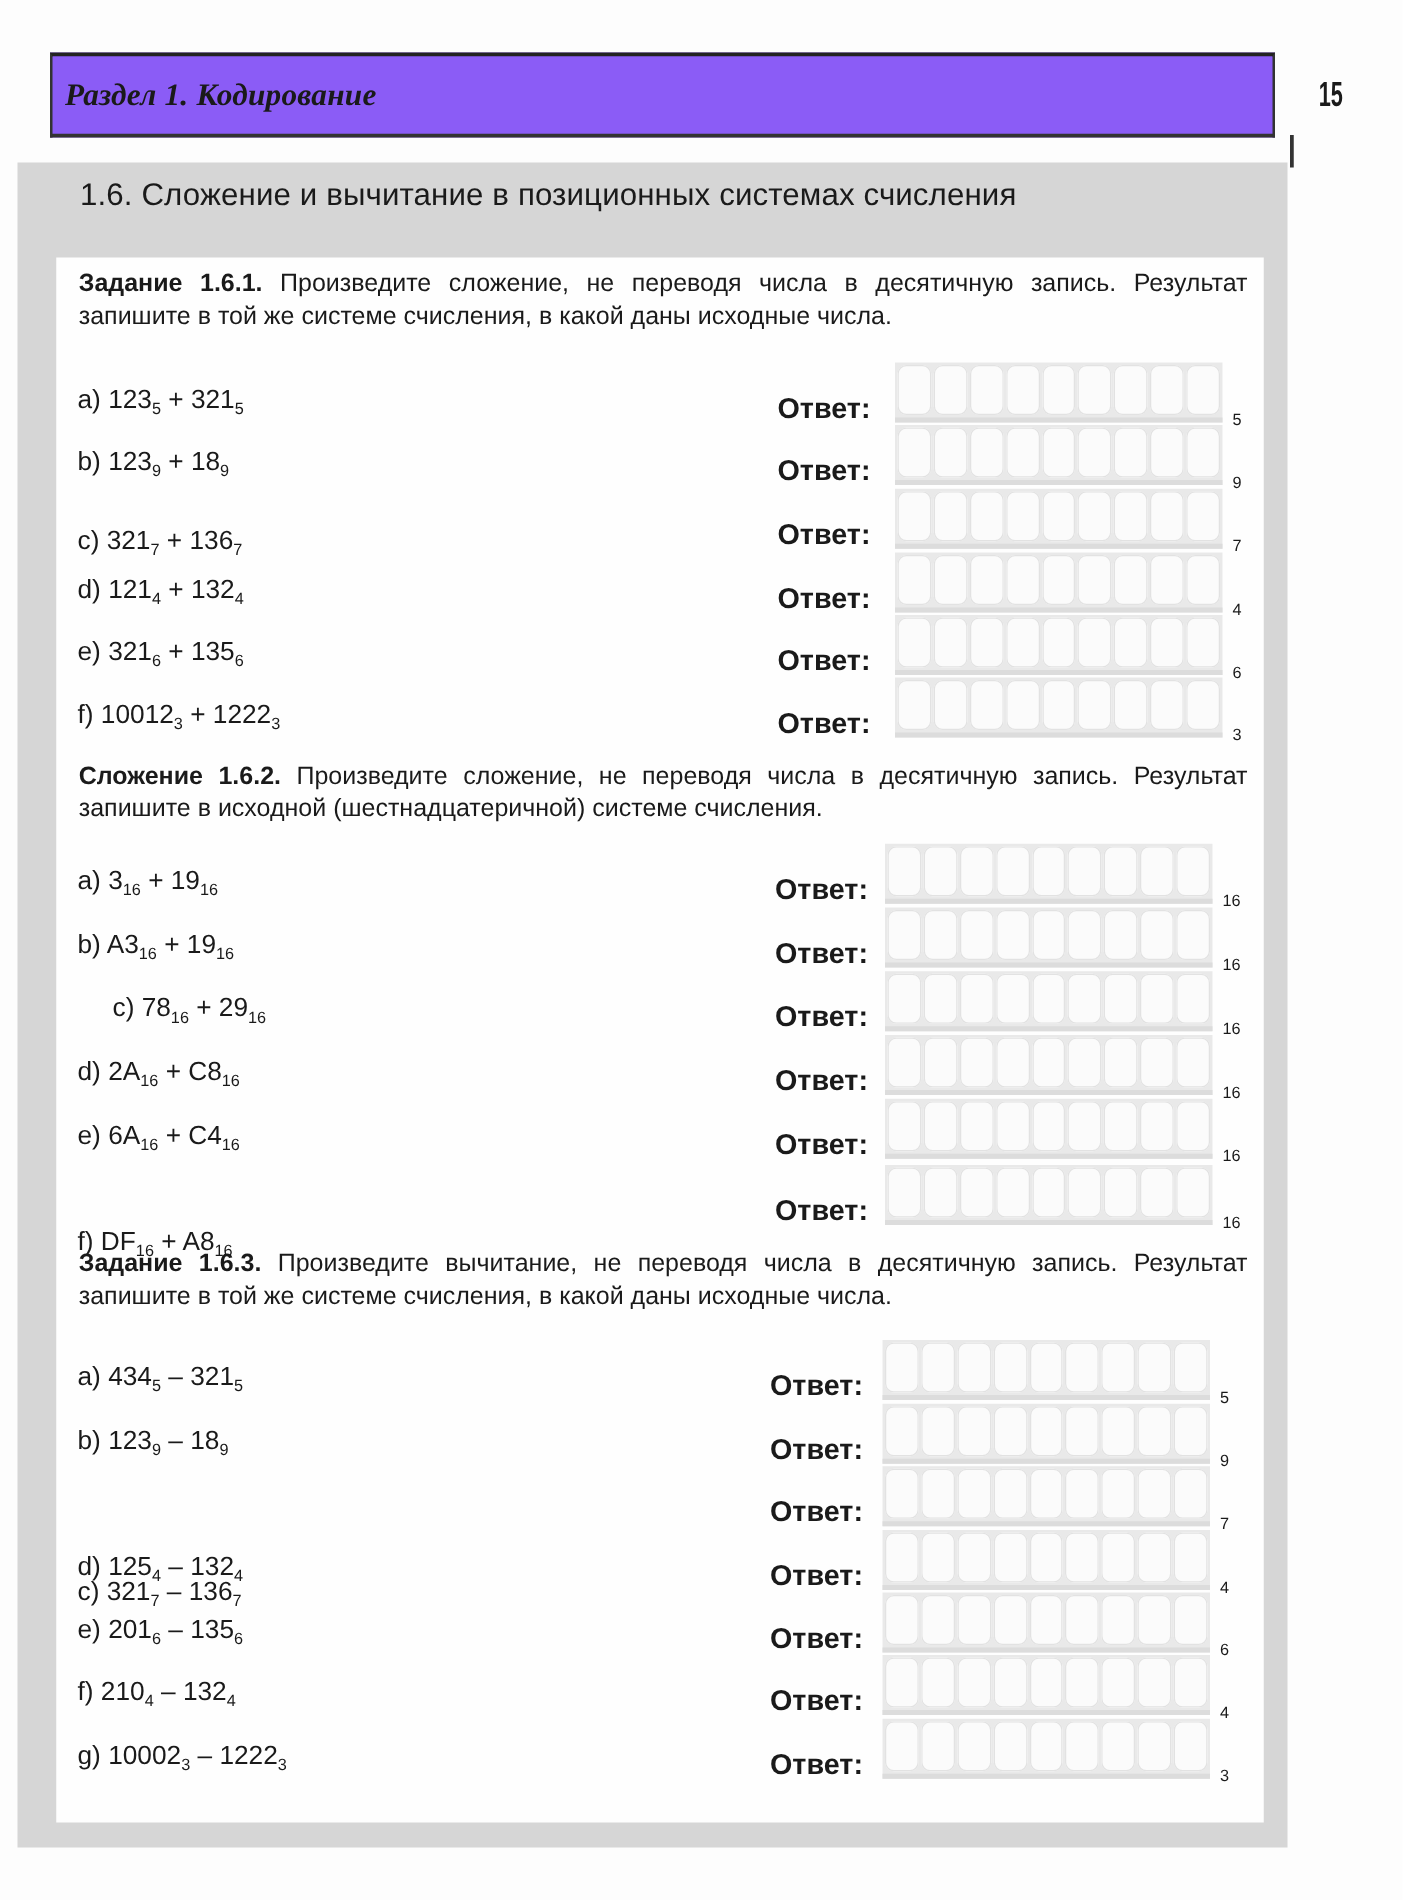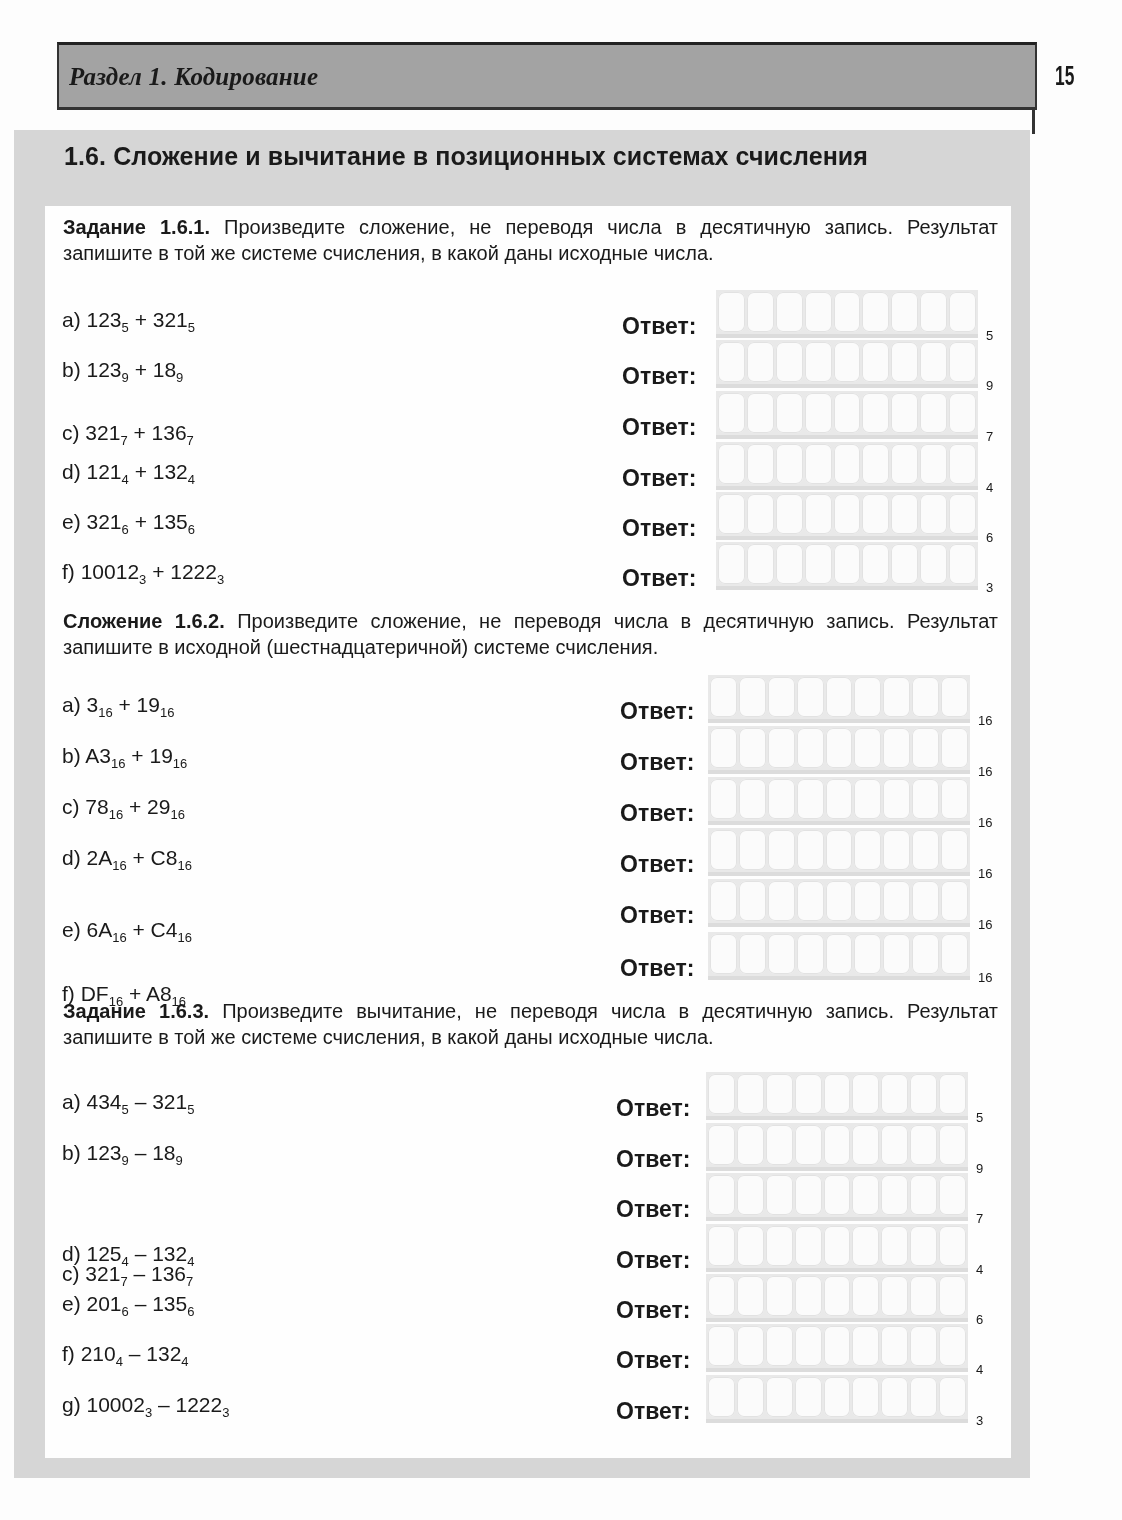--- a/index.html
+++ b/index.html
@@ -1,45 +1,45 @@
 <!DOCTYPE html>
 <html><head>
   <meta charset="utf-8">
   <style>
     html, body { margin: 0; padding: 0; }
     body {
       width: 1122px; height: 1520px; position: relative; overflow: hidden;
       background: #fdfdfd; font-family: "Liberation Sans", sans-serif; color: #1a1a1a;
     }
     .header-box {
-      position: absolute; left: 57px; top: 42px; width: 980px; height: 68px;
+      position: absolute; left: 40px; top: 42px; width: 980px; height: 68px;
       border-top: 3px solid #222; border-bottom: 3px solid #333;
       border-left: 2px solid #333; border-right: 2px solid #333;
-      box-sizing: border-box; background: #a3a3a3;
+      box-sizing: border-box; background: #8b5cf6;
     }
     .header-title {
       position: absolute; left: 10px; top: 18px;
       font-family: "Liberation Serif", serif; font-style: italic; font-weight: bold;
       font-size: 25px; letter-spacing: 0.2px;
     }
     .page-number {
       position: absolute; left: 1055px; top: 60px;
       font-family: "Liberation Sans", sans-serif; font-weight: bold; font-size: 28px;
       transform: scaleX(0.62); transform-origin: left top;
     }
     .header-line-right {
       position: absolute; left: 1032px; top: 108px; width: 3px; height: 26px; background: #333;
     }
     .gray-panel {
       position: absolute; left: 14px; top: 130px; width: 1016px; height: 1348px;
       background: #d6d6d6;
     }
     .section-title {
       position: absolute; left: 64px; top: 142px;
-      font-weight: bold; font-size: 25px; letter-spacing: 0.1px;
+      font-weight: normal; font-size: 25px; letter-spacing: 0.1px;
     }
     .white-panel {
       position: absolute; left: 45px; top: 206px; width: 966px; height: 1252px;
       background: #fefefe;
     }
     .task-text {
       position: absolute; left: 63px; width: 935px;
       font-size: 20px; line-height: 26px; text-align: justify;
     }
     .task-text b { font-weight: bold; }
@@ -184,21 +184,21 @@
       <div class="cell"></div>
       <div class="cell"></div>
       <div class="cell"></div>
       <div class="cell"></div>
       <div class="cell"></div>
       <div class="cell"></div>
       <div class="cell"></div>
       <div class="cell"></div>
     </div>
     <div class="base-label" style="left: 978px; top: 764px;">16</div>
-    <div class="problem" style="top: 795px;"><span>c) </span><span>78</span><sub>16</sub><span> + </span><span>29</span><sub>16</sub></div>
+    <div class="problem" style="top: 795px; margin-left: 28px;"><span>c) </span><span>78</span><sub>16</sub><span> + </span><span>29</span><sub>16</sub></div>
     <div class="answer-label" style="left: 620px; top: 800px;">Ответ:</div>
     <div class="grid" style="left: 708px; top: 777px;">
       <div class="cell"></div>
       <div class="cell"></div>
       <div class="cell"></div>
       <div class="cell"></div>
       <div class="cell"></div>
       <div class="cell"></div>
       <div class="cell"></div>
       <div class="cell"></div>
@@ -212,21 +212,21 @@
       <div class="cell"></div>
       <div class="cell"></div>
       <div class="cell"></div>
       <div class="cell"></div>
       <div class="cell"></div>
       <div class="cell"></div>
       <div class="cell"></div>
       <div class="cell"></div>
     </div>
     <div class="base-label" style="left: 978px; top: 866px;">16</div>
-    <div class="problem" style="top: 918px; text-align: center;"><span>e) </span><span>6A</span><sub>16</sub><span> + </span><span>C4</span><sub>16</sub></div>
+    <div class="problem" style="top: 897px; text-align: center;"><span>e) </span><span>6A</span><sub>16</sub><span> + </span><span>C4</span><sub>16</sub></div>
     <div class="answer-label" style="left: 620px; top: 902px;">Ответ:</div>
     <div class="grid" style="left: 708px; top: 879px;">
       <div class="cell"></div>
       <div class="cell"></div>
       <div class="cell"></div>
       <div class="cell"></div>
       <div class="cell"></div>
       <div class="cell"></div>
       <div class="cell"></div>
       <div class="cell"></div>

